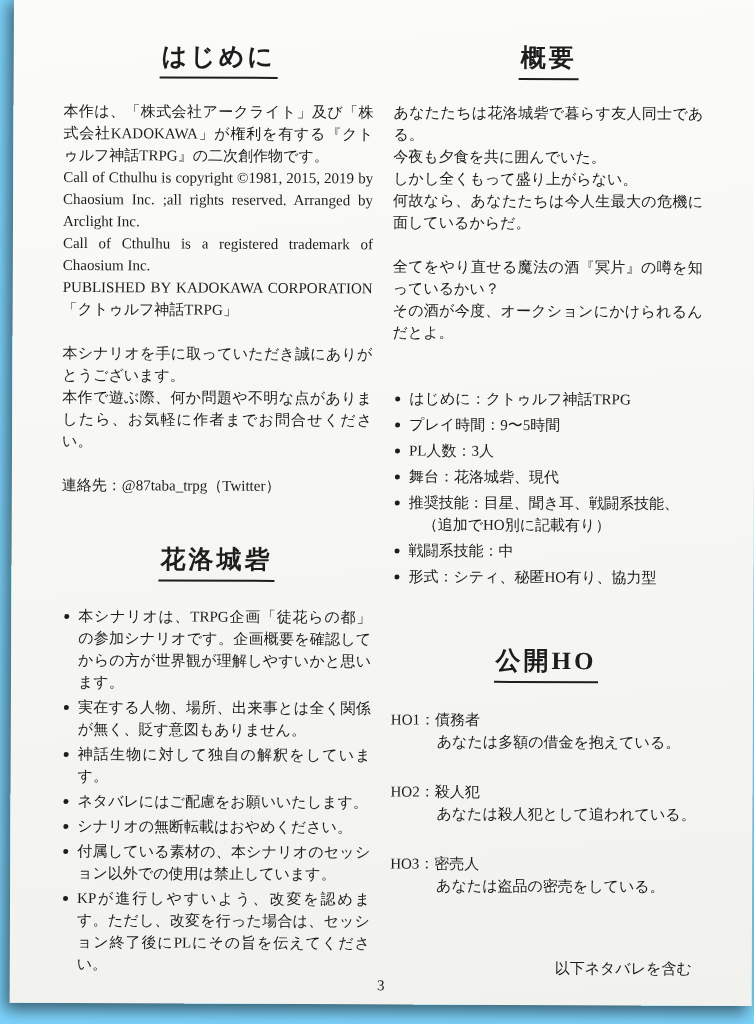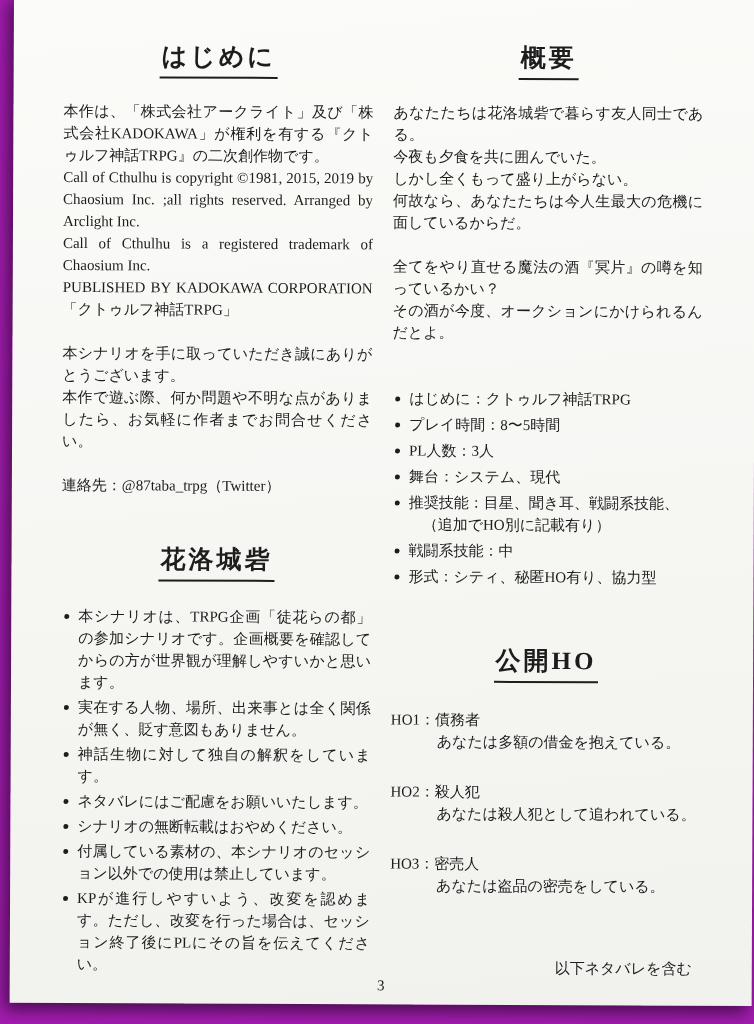--- a/index.html
+++ b/index.html
@@ -5,21 +5,21 @@
   html, body { margin: 0; padding: 0; }
   body {
     width: 754px; height: 1024px;
     background: #141414;
     overflow: hidden;
     font-family: "Liberation Serif", "DejaVu Serif", serif;
   }
   .photo {
     position: relative;
     width: 754px; height: 1024px;
-    background: #a21caf;
+    background: #7dd3fc;
     overflow: hidden;
   }
   .page {
     position: absolute;
     left: 14px; top: -2px;
     width: 742px; height: 1008px;
     background: linear-gradient(175deg, #fbfbf9 0%, #f6f6f3 55%, #f1f1ee 100%);
     transform: rotate(0.25deg);
     transform-origin: 100% 0;
     box-shadow: -5px 7px 16px rgba(0,0,0,0.55);
@@ -153,27 +153,27 @@
       <div class="para">
         <p class="line">全てをやり直せる魔法の酒『冥片』の噂を知っているかい？</p>
         <p class="line">その酒が今度、オークションにかけられるんだとよ。</p>
       </div>
 
       <ul class="bullets specs">
         <li>
           <span>はじめに：クトゥルフ神話TRPG</span>
         </li>
         <li>
-          <span>プレイ時間：8〜5時間</span>
+          <span>プレイ時間：9〜5時間</span>
         </li>
         <li>
           <span>PL人数：3人</span>
         </li>
         <li>
-          <span>舞台：システム、現代</span>
+          <span>舞台：花洛城砦、現代</span>
         </li>
         <li>
           <span>推奨技能：目星、聞き耳、戦闘系技能、</span>
           <div class="spec-cont">（追加でHO別に記載有り）</div>
         </li>
         <li>
           <span>戦闘系技能：中</span>
         </li>
         <li>
           <span>形式：シティ、秘匿HO有り、協力型</span>

